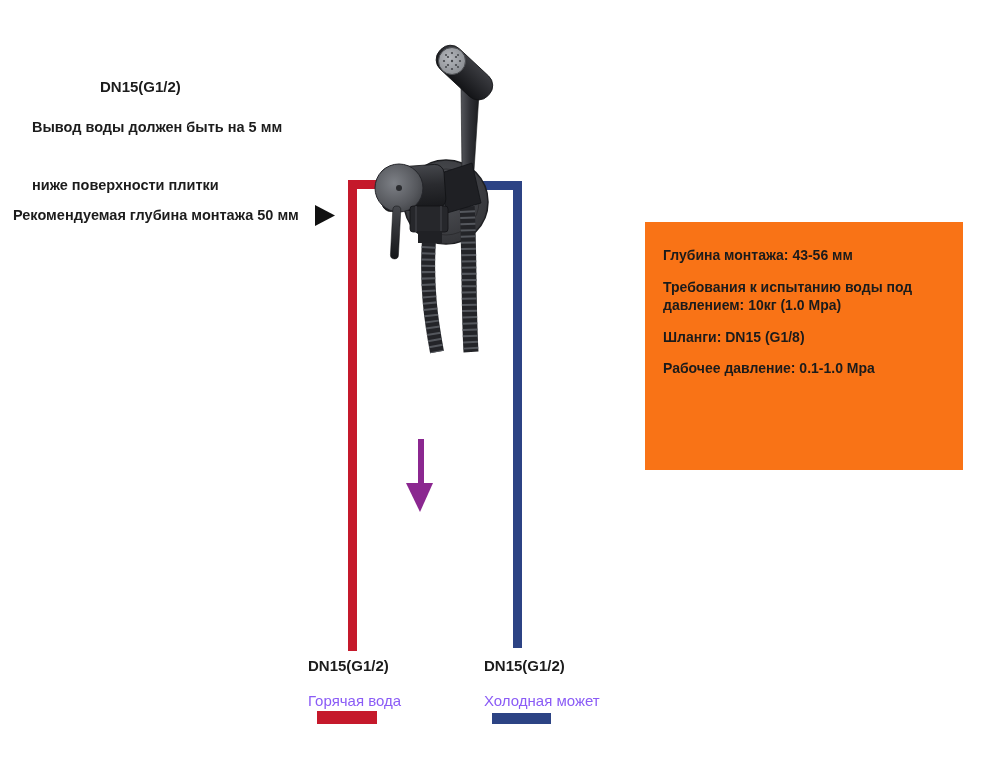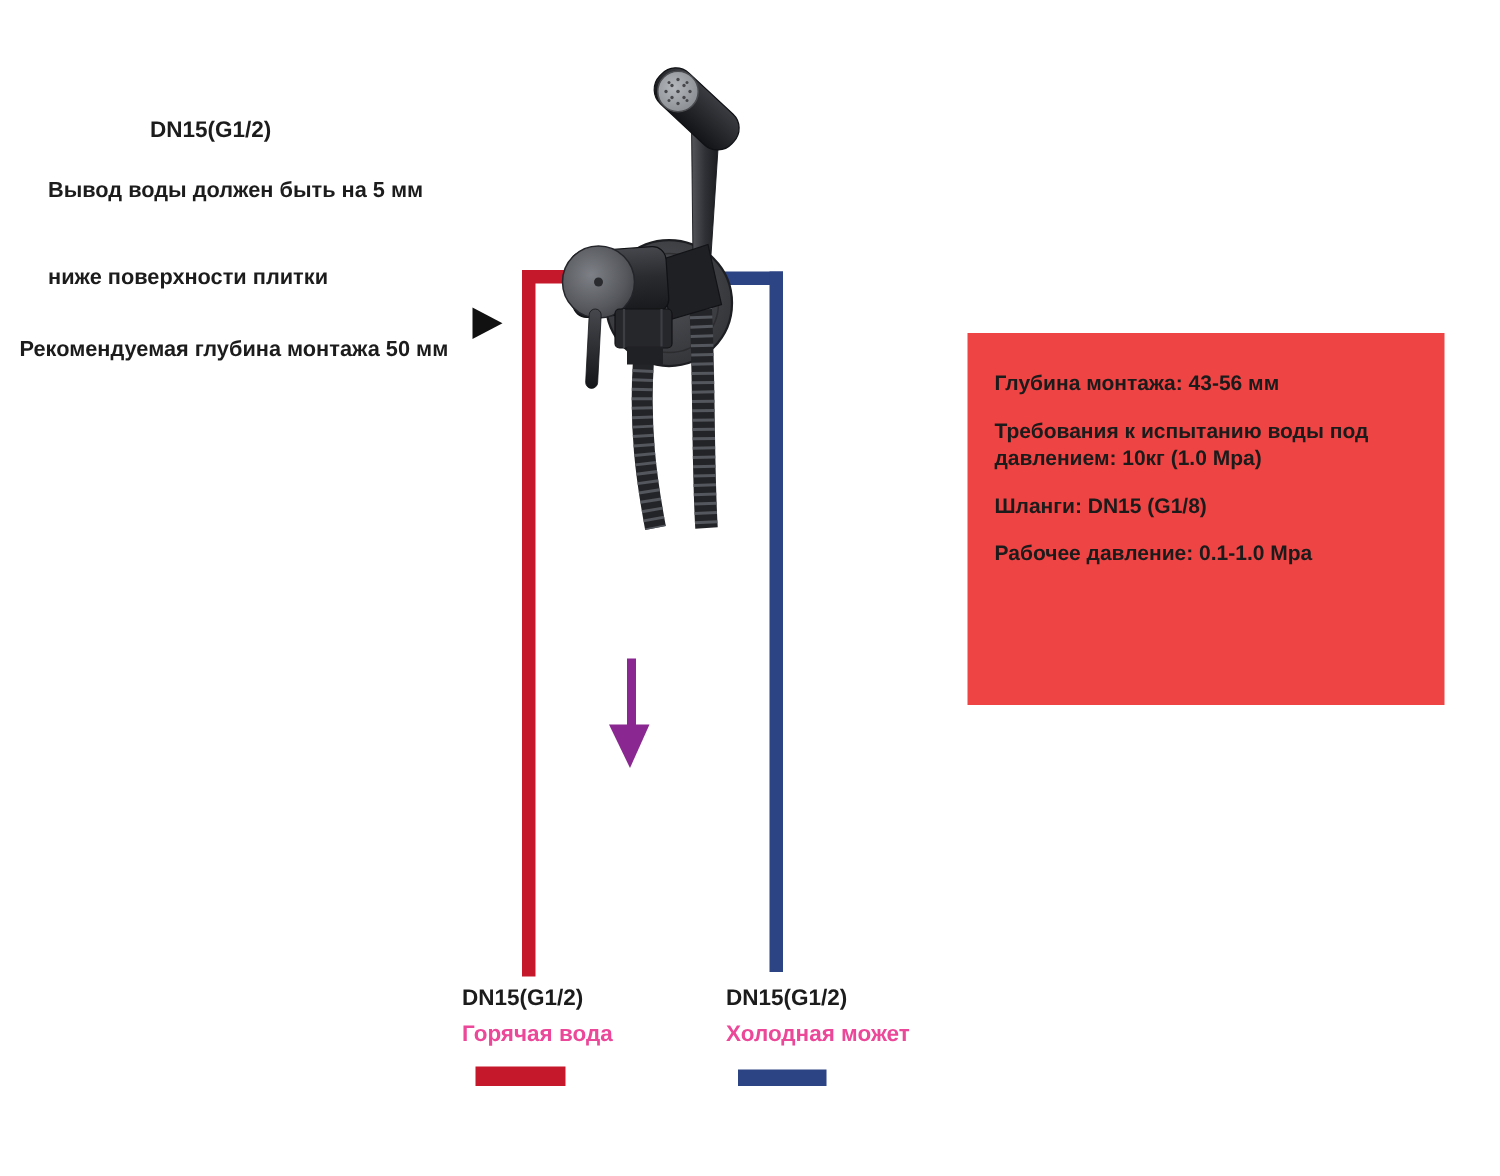--- a/index.html
+++ b/index.html
@@ -17,35 +17,35 @@
     color:#1c1c1c;
     white-space:nowrap;
   }
   .t15{font-size:15px;}
   .t14{font-size:14.5px;}
   .note-line{line-height:20px;}
   .spec-box{
     position:absolute;
     left:645px;top:222px;
     width:318px;height:248px;
-    background:#ef4444;
+    background:#f97316;
     box-sizing:border-box;
     padding:24px 14px 0 18px;
   }
   .spec-box p{
     margin:0 0 13px 0;
     font-size:14px;
     font-weight:700;
     line-height:18.5px;
     color:#1b1b1b;
     white-space:normal;
   }
   .legend-group{position:absolute;}
   .legend-group .port{font-size:15px;font-weight:700;color:#1c1c1c;}
-  .legend-group .name{font-size:15px;font-weight:700;color:#ec4899;margin-top:7px;}
+  .legend-group .name{font-size:15px;font-weight:400;color:#8b5cf6;margin-top:18px;}
 </style>
 </head>
 <body>
 
 <div class="canvas">
 
   <svg class="layer" width="1000" height="784" viewBox="0 0 1000 784">
     <defs>
       <linearGradient id="valveGrad" x1="0" y1="0" x2="0" y2="1">
         <stop offset="0" stop-color="#45474c"></stop>
@@ -155,21 +155,21 @@
 
     <rect x="317" y="711" width="60" height="13" fill="#c5192b"></rect>
     <rect x="492" y="713" width="59" height="11" fill="#2c4384"></rect>
   </svg>
 
   <div class="txt t15" style="left:100px;top:78px;">DN15(G1/2)</div>
 
   <div class="txt t14 note-line" style="left:32px;top:117px;">Вывод воды должен быть на 5 мм</div>
   <div class="txt t14 note-line" style="left:32px;top:137px;margin-top:38px;">ниже поверхности плитки</div>
 
-  <div class="txt t14" style="left:13px;top:225px;">Рекомендуемая глубина монтажа 50 мм</div>
+  <div class="txt t14" style="left:13px;top:207px;">Рекомендуемая глубина монтажа 50 мм</div>
 
   <div class="spec-box">
     <p>Глубина монтажа: 43-56 мм</p>
     <p>Требования к испытанию воды под давлением: 10кг (1.0 Mpa)</p>
     <p>Шланги: DN15 (G1/8)</p>
     <p>Рабочее давление: 0.1-1.0 Mpa</p>
   </div>
 
   <div class="legend-group" style="left:308px;top:657px;">
     <div class="port">DN15(G1/2)</div>

